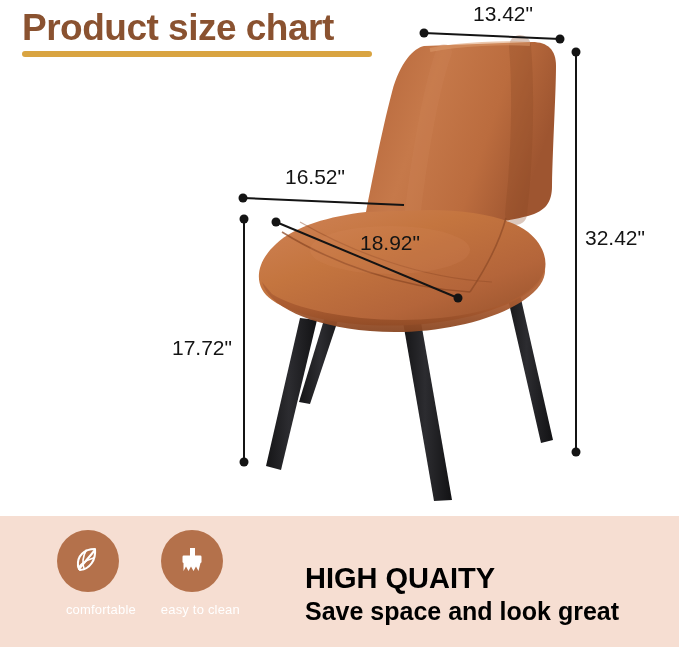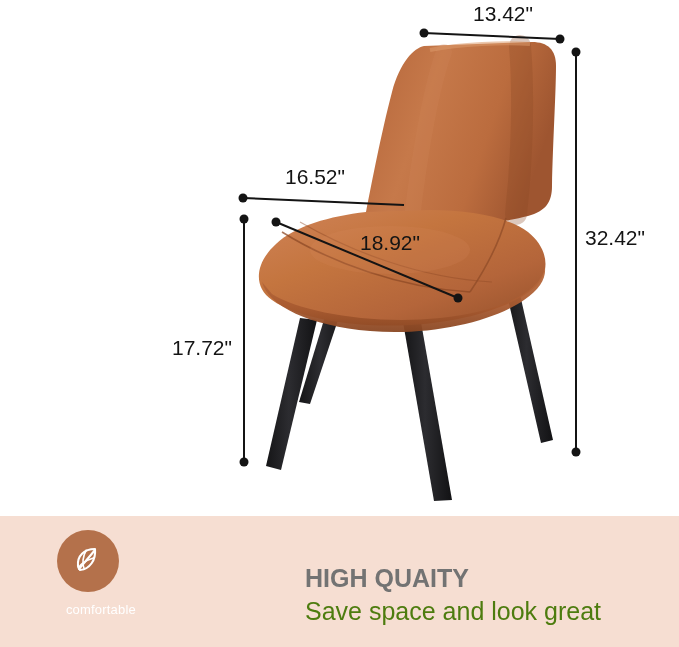--- a/index.html
+++ b/index.html
@@ -105,39 +105,43 @@
     font-weight: 400;
     letter-spacing: 0.2px;
   }
   #banner-text {
     position: absolute;
     left: 305px;
     top: 46px;
     width: 360px;
   }
   #banner-headline {
+    font-size: 29px;
+    font-weight: 700;
+    color: #000000;
+    line-height: 32px;
+    letter-spacing: 0px;
+  }
+  #banner-subline {
     font-size: 25px;
     font-weight: 700;
-    color: #737373;
-    line-height: 32px;
-    letter-spacing: 0px;
-  }
-  #banner-subline {
-    font-size: 25px;
-    font-weight: 400;
-    color: #4d7c0f;
+    color: #000000;
     line-height: 34px;
     letter-spacing: 0px;
   }
 </style>
 </head>
 <body>
 
 <div id="page">
 
+  <div id="title-block">
+    <div id="page-title">Product size chart</div>
+    <div id="title-underline"></div>
+  </div>
 
   <div id="chair-figure">
     <svg id="chair-svg" width="679" height="520" viewBox="0 0 679 520" xmlns="http://www.w3.org/2000/svg">
       <defs>
         <linearGradient id="backGrad" x1="0" y1="0" x2="1" y2="0.35">
           <stop offset="0%" stop-color="#b4653a"></stop>
           <stop offset="38%" stop-color="#c6794a"></stop>
           <stop offset="72%" stop-color="#bb6c3e"></stop>
           <stop offset="100%" stop-color="#9e5530"></stop>
         </linearGradient>
@@ -257,20 +261,30 @@
         <svg width="34" height="34" viewBox="0 0 34 34" xmlns="http://www.w3.org/2000/svg">
           <path d="M7 22 C6 12 13 5 24 5 C25 16 19 25 9 26 C8 25 7 23.5 7 22 Z" fill="none" stroke="#ffffff" stroke-width="2.1" stroke-linejoin="round"></path>
           <line x1="8" y1="25" x2="24" y2="6" stroke="#ffffff" stroke-width="2.1" stroke-linecap="round"></line>
           <path d="M15.5 5.6 C12 12 11 20 13.5 26" fill="none" stroke="#ffffff" stroke-width="1.6"></path>
           <path d="M23.6 13.4 C17.5 15.5 10.5 18 7.4 23.6" fill="none" stroke="#ffffff" stroke-width="1.6"></path>
         </svg>
       </div>
       <div class="feature-label">comfortable</div>
     </div>
 
+    <div class="feature-item" id="feature-clean">
+      <div class="feature-circle">
+        <svg width="34" height="34" viewBox="0 0 34 34" xmlns="http://www.w3.org/2000/svg">
+          <rect x="15" y="4" width="5" height="8" fill="#ffffff"></rect>
+          <rect x="7.5" y="11.5" width="19" height="7.5" rx="1.2" fill="#ffffff"></rect>
+          <path d="M8.5 19 L8.5 27 L11 22.5 L13.5 27 L16 22.5 L18.5 27 L21 22.5 L23.5 27 L25.5 19 Z" fill="#ffffff"></path>
+        </svg>
+      </div>
+      <div class="feature-label">easy to clean</div>
+    </div>
 
     <div id="banner-text">
       <div id="banner-headline">HIGH QUAITY</div>
       <div id="banner-subline">Save space and look great</div>
     </div>
   </div>
 
 </div>
 
 </body></html>

